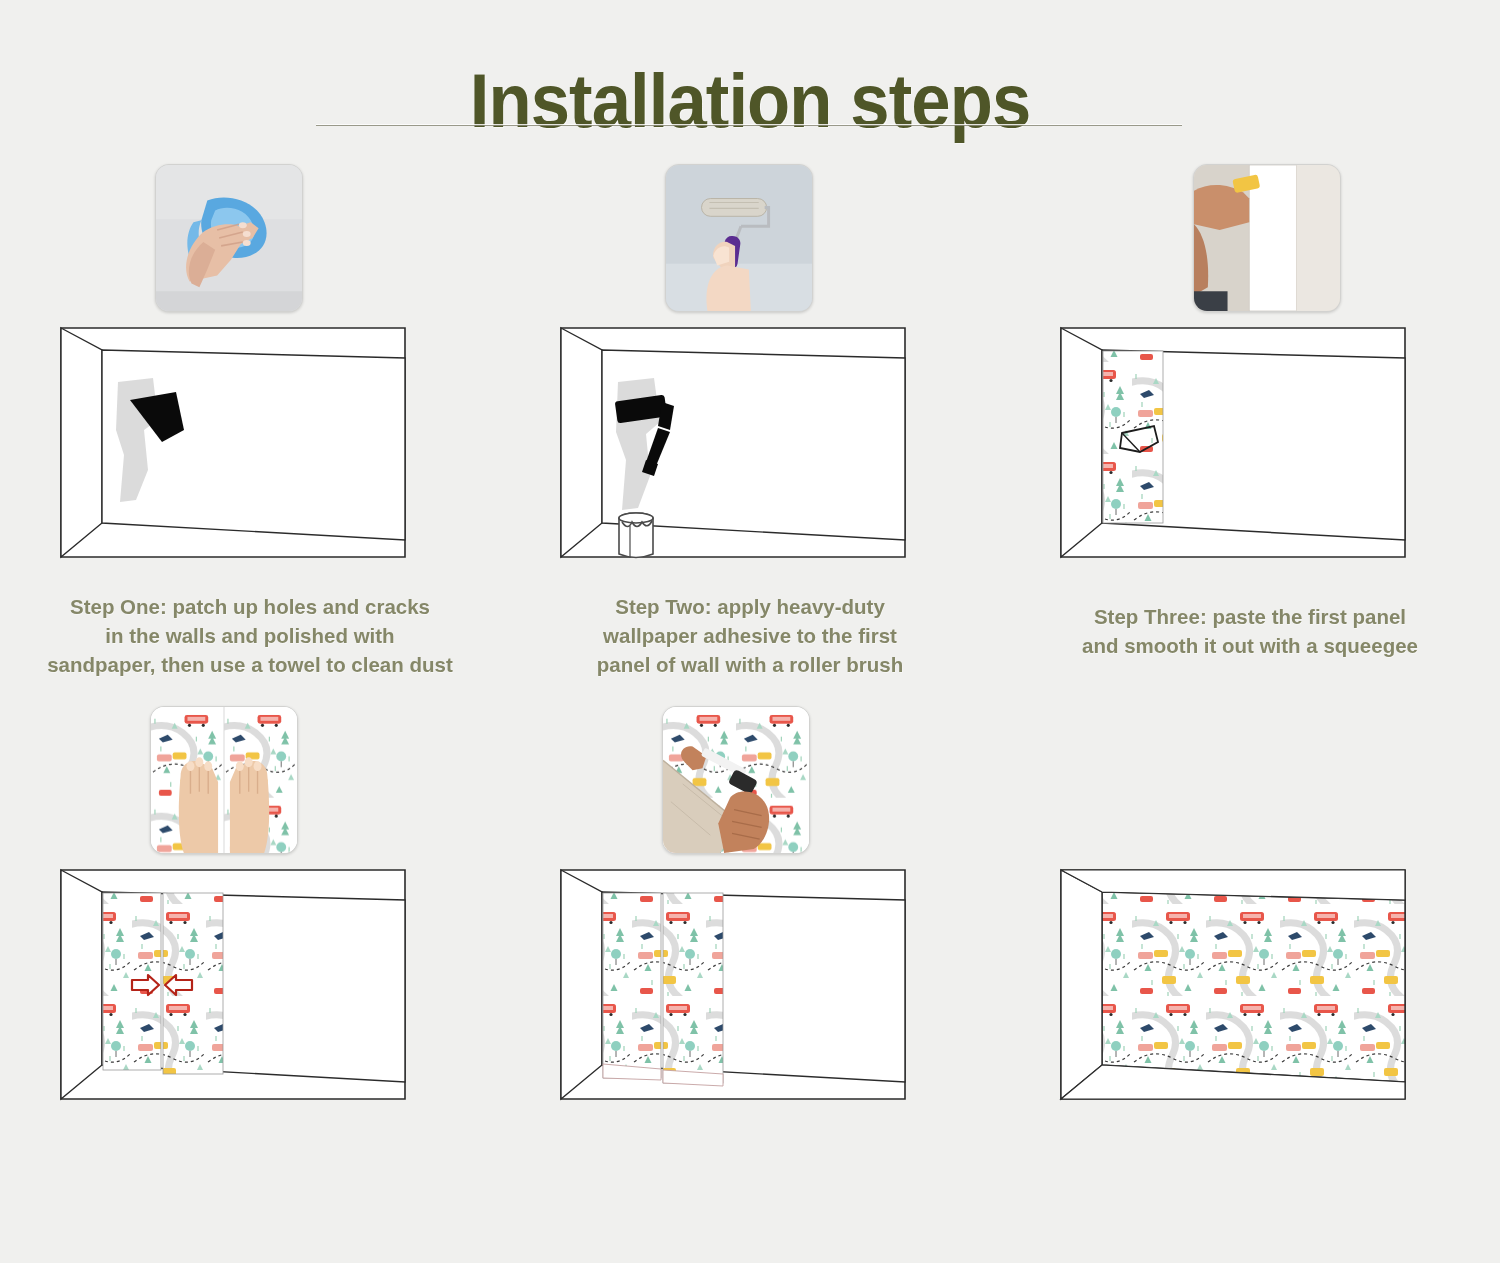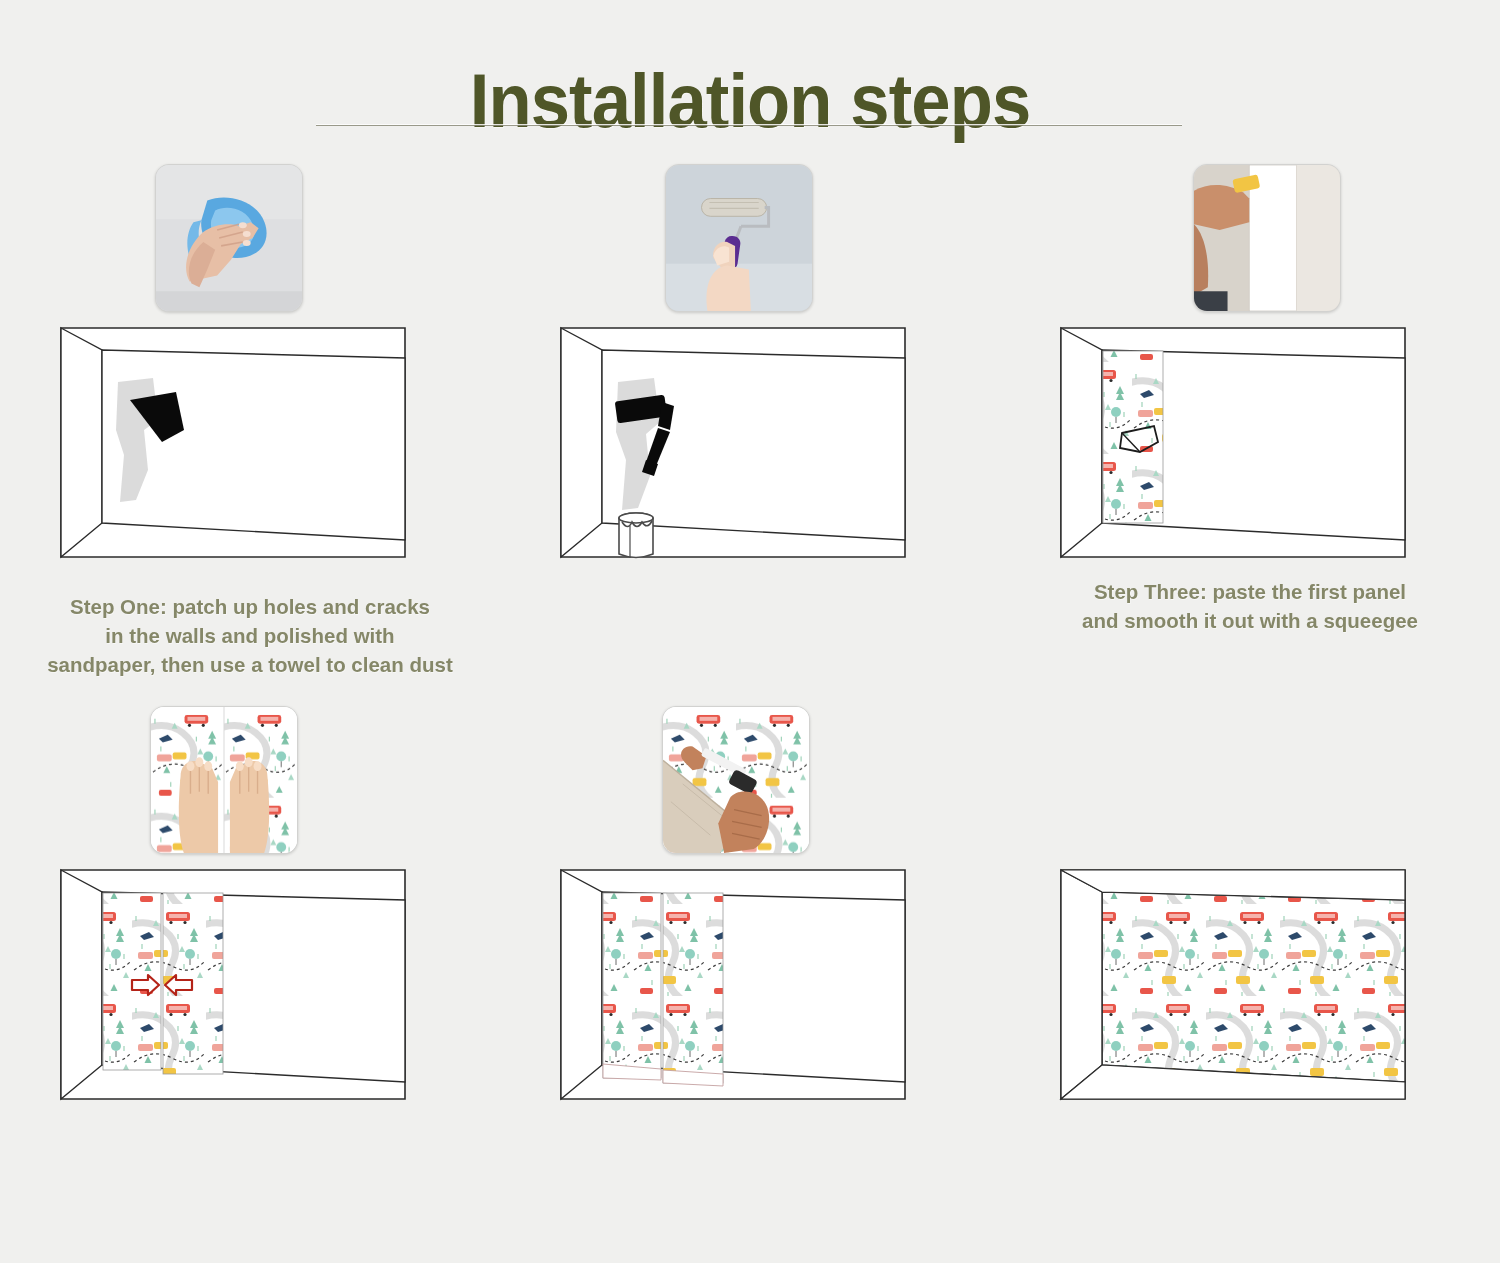--- a/index.html
+++ b/index.html
@@ -82,21 +82,21 @@
   .cap-r1 { top: 442px; }
 
   
   .cell-1 .inset { left: 155px; top: 14px; }
   .cell-2 .inset { left: 165px; top: 14px; }
   .cell-3 .inset { left: 193px; top: 14px; }
   .cell-4 .inset { left: 150px; top: 14px; }
   .cell-5 .inset { left: 162px; top: 14px; }
 
   .cell-3 .caption, .cell-6 .caption { width: 500px; }
-  .cell-3 .caption { top: 427px; }
+  .cell-3 .caption { top: 452px; }
 </style>
 </head>
 <body>
 
 <div id="page">
 
   <h1 class="page-title">Installation steps</h1>
   <div class="title-divider"></div>
 
   <div class="steps-grid">
@@ -165,20 +165,23 @@
           <rect x="36" y="34" width="66" height="18" rx="9" fill="#d9d5cb" stroke="#b9b4a7" stroke-width="1"></rect>
           <path d="M44 38 L94 38 M44 44 L94 44" stroke="#c4bfb2" stroke-width="1.2"></path>
           <path d="M100 43 L104 43 L104 62 L76 62" stroke="#b9bcc0" stroke-width="3" fill="none"></path>
           <path d="M76 62 L70 78" stroke="#b9bcc0" stroke-width="3" fill="none"></path>
           <rect x="58" y="72" width="16" height="34" rx="7" fill="#5b2d91" transform="rotate(8 66 89)"></rect>
           <path d="M48 94 C46 84 54 76 62 78 L70 82 L70 104 L62 112 Z" fill="#f0d3bd"></path>
           <path d="M42 148 C38 122 46 104 62 102 L84 106 L86 148 Z" fill="#f3d8c4"></path>
           <path d="M48 92 C50 84 58 80 64 84 L64 98 L52 102 Z" fill="#f8e3d2"></path>
         </svg>
       </div>
+      <div class="caption cap-r1">Step Two: apply heavy-duty
+wallpaper adhesive to the first
+panel of wall with a roller brush</div>
     </div>
 
     <div class="step-cell cell-3">
       <div class="room">
         <svg viewBox="0 0 350 290">
           <defs>
             <pattern id="wp3" x="0" y="0" width="74" height="92" patternUnits="userSpaceOnUse">
               <rect width="74" height="92" fill="#ffffff"></rect>
               <path d="M-6 22 Q16 14 32 26 Q50 40 40 60 Q30 80 48 94" stroke="#dcdcdc" stroke-width="7" fill="none" stroke-linecap="round"></path>
               <path d="M2 66 Q20 52 40 62 Q58 72 72 58" stroke="#3a3a3a" stroke-width="1.2" fill="none" stroke-dasharray="3 3"></path>

